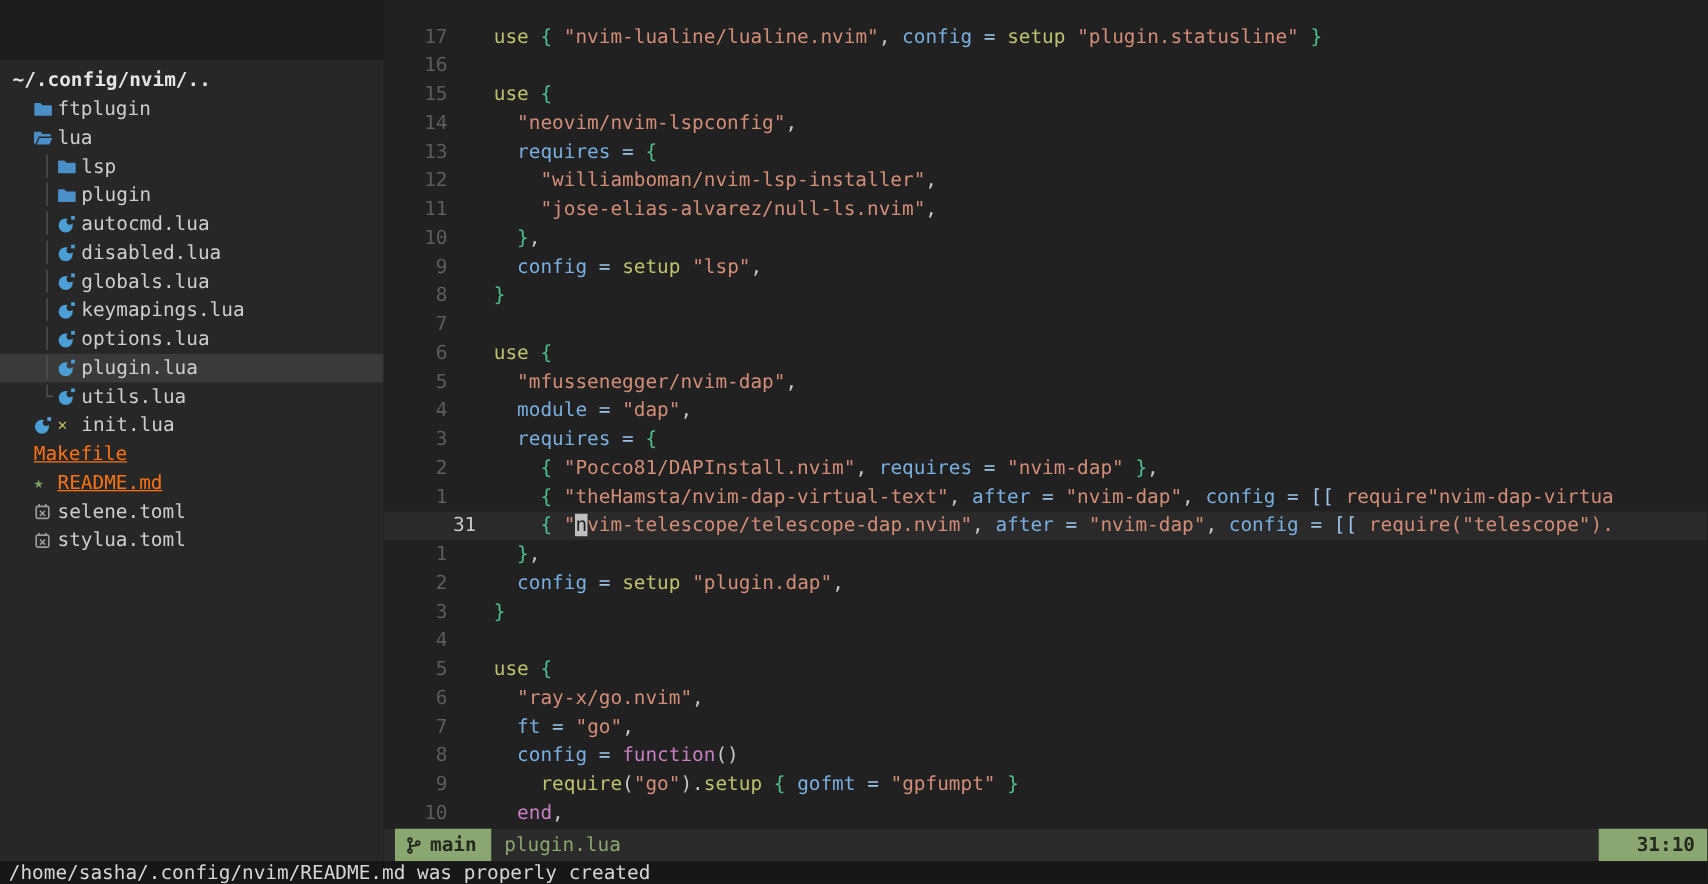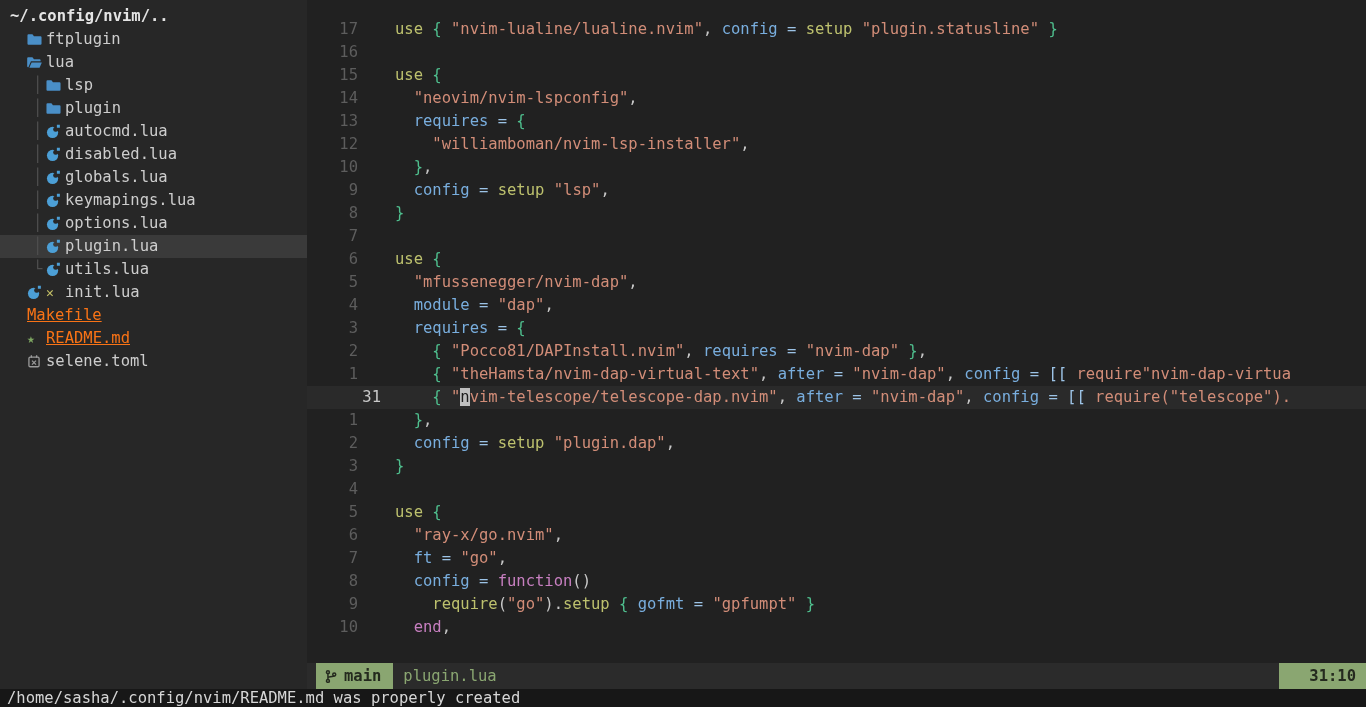--- a/index.html
+++ b/index.html
@@ -6,21 +6,21 @@
   html,body { width:1366px; height:707px; overflow:hidden; }
   body {
     font-family:"DejaVu Sans Mono","Liberation Mono",monospace;
     font-size:15.5px; line-height:23px;
     background:#1c1c1c; color:#cdcdcd;
   }
   #app { width:1366px; height:707px; display:flex; flex-direction:column; }
   #main { flex:1; display:flex; min-height:0; }
 
   
-  #sidebar { width:307px; background:#272727; padding-top:5px; overflow:hidden; }
+  #sidebar { width:307px; background:#272727; padding-top:5px; overflow:hidden;margin-top:48px; }
   .tree-row { height:23px; display:flex; align-items:center; white-space:pre; --row-bg:#272727; }
   .tree-row.selected { background:#3a3a3a; --row-bg:#3a3a3a; }
   .tree-header { padding-left:10px; font-weight:bold; color:#e4e4e4; }
   .tree-row .ind0 { width:27px; flex:none; }
   .tree-row .guide { width:13px; flex:none; margin-left:33px; color:#4f4f4f; }
   .tree-row .iconbox { width:19px; flex:none; display:inline-flex; align-items:center; }
   .tree-row .markbox { width:19px; flex:none; color:#c5c167; font-size:13px; }
   .tree-row .lbl { color:#cdcdcd; }
   .tree-row.special .lbl { color:#f97316; text-decoration:underline; }
   .star-glyph { color:#7fa862; font-size:13px; }
@@ -117,30 +117,38 @@
             </svg></span><span class="markbox">✕</span><span class="lbl">init.lua</span></div>
         <div class="tree-row special" style="padding-left: 27px;"><span class="lbl" style="margin-left:0">Makefile</span></div>
         <div class="tree-row special"><span class="ind0"></span><span class="iconbox"><span class="star-glyph">★</span></span><span class="lbl">README.md</span></div>
         <div class="tree-row"><span class="ind0"></span><span class="iconbox"><svg width="14" height="15" viewBox="0 0 16 16">
               <g stroke="#9a9a9a" stroke-width="1.5" fill="none">
                 <rect x="2.2" y="3" width="11.6" height="11" rx="1.5"></rect>
                 <path d="M5.7 7l4.6 4.6M10.3 7l-4.6 4.6"></path>
                 <path d="M5 0.8v3M11 0.8v3"></path>
               </g>
             </svg></span><span class="lbl">selene.toml</span></div>
+        <div class="tree-row"><span class="ind0"></span><span class="iconbox"><svg width="14" height="15" viewBox="0 0 16 16">
+              <g stroke="#9a9a9a" stroke-width="1.5" fill="none">
+                <rect x="2.2" y="3" width="11.6" height="11" rx="1.5"></rect>
+                <path d="M5.7 7l4.6 4.6M10.3 7l-4.6 4.6"></path>
+                <path d="M5 0.8v3M11 0.8v3"></path>
+              </g>
+            </svg></span><span class="lbl">stylua.toml</span></div>
       </div>
     <div id="editor">
       <div id="buffer">
 
       <div class="code-line"><span class="gutter">17</span><span class="src"><span class="t-fn">use</span><span class="t-pl"> </span><span class="t-br">{</span><span class="t-pl"> </span><span class="t-str">"nvim-lualine/lualine.nvim"</span><span class="t-pl">, </span><span class="t-kw">config</span><span class="t-pl"> </span><span class="t-op">=</span><span class="t-pl"> </span><span class="t-fn">setup</span><span class="t-pl"> </span><span class="t-str">"plugin.statusline"</span><span class="t-pl"> </span><span class="t-br">}</span></span></div>
           <div class="code-line"><span class="gutter">16</span><span class="src"></span></div>
           <div class="code-line"><span class="gutter">15</span><span class="src"><span class="t-fn">use</span><span class="t-pl"> </span><span class="t-br">{</span></span></div>
           <div class="code-line"><span class="gutter">14</span><span class="src"><span class="t-pl">  </span><span class="t-str">"neovim/nvim-lspconfig"</span><span class="t-pl">,</span></span></div>
           <div class="code-line"><span class="gutter">13</span><span class="src"><span class="t-pl">  </span><span class="t-kw">requires</span><span class="t-pl"> </span><span class="t-op">=</span><span class="t-pl"> </span><span class="t-br">{</span></span></div>
           <div class="code-line"><span class="gutter">12</span><span class="src"><span class="t-pl">    </span><span class="t-str">"williamboman/nvim-lsp-installer"</span><span class="t-pl">,</span></span></div>
+          <div class="code-line"><span class="gutter">11</span><span class="src"><span class="t-pl">    </span><span class="t-str">"jose-elias-alvarez/null-ls.nvim"</span><span class="t-pl">,</span></span></div>
           <div class="code-line"><span class="gutter">10</span><span class="src"><span class="t-pl">  </span><span class="t-br">}</span><span class="t-pl">,</span></span></div>
           <div class="code-line"><span class="gutter">9</span><span class="src"><span class="t-pl">  </span><span class="t-kw">config</span><span class="t-pl"> </span><span class="t-op">=</span><span class="t-pl"> </span><span class="t-fn">setup</span><span class="t-pl"> </span><span class="t-str">"lsp"</span><span class="t-pl">,</span></span></div>
           <div class="code-line"><span class="gutter">8</span><span class="src"><span class="t-br">}</span></span></div>
           <div class="code-line"><span class="gutter">7</span><span class="src"></span></div>
           <div class="code-line"><span class="gutter">6</span><span class="src"><span class="t-fn">use</span><span class="t-pl"> </span><span class="t-br">{</span></span></div>
           <div class="code-line"><span class="gutter">5</span><span class="src"><span class="t-pl">  </span><span class="t-str">"mfussenegger/nvim-dap"</span><span class="t-pl">,</span></span></div>
           <div class="code-line"><span class="gutter">4</span><span class="src"><span class="t-pl">  </span><span class="t-kw">module</span><span class="t-pl"> </span><span class="t-op">=</span><span class="t-pl"> </span><span class="t-str">"dap"</span><span class="t-pl">,</span></span></div>
           <div class="code-line"><span class="gutter">3</span><span class="src"><span class="t-pl">  </span><span class="t-kw">requires</span><span class="t-pl"> </span><span class="t-op">=</span><span class="t-pl"> </span><span class="t-br">{</span></span></div>
           <div class="code-line"><span class="gutter">2</span><span class="src"><span class="t-pl">    </span><span class="t-br">{</span><span class="t-pl"> </span><span class="t-str">"Pocco81/DAPInstall.nvim"</span><span class="t-pl">, </span><span class="t-kw">requires</span><span class="t-pl"> </span><span class="t-op">=</span><span class="t-pl"> </span><span class="t-str">"nvim-dap"</span><span class="t-pl"> </span><span class="t-br">}</span><span class="t-pl">,</span></span></div>
           <div class="code-line"><span class="gutter">1</span><span class="src"><span class="t-pl">    </span><span class="t-br">{</span><span class="t-pl"> </span><span class="t-str">"theHamsta/nvim-dap-virtual-text"</span><span class="t-pl">, </span><span class="t-kw">after</span><span class="t-pl"> </span><span class="t-op">=</span><span class="t-pl"> </span><span class="t-str">"nvim-dap"</span><span class="t-pl">, </span><span class="t-kw">config</span><span class="t-pl"> </span><span class="t-op">=</span><span class="t-pl"> </span><span class="t-op">[[</span><span class="t-pl"> </span><span class="t-str">require"nvim-dap-virtua</span></span></div>

